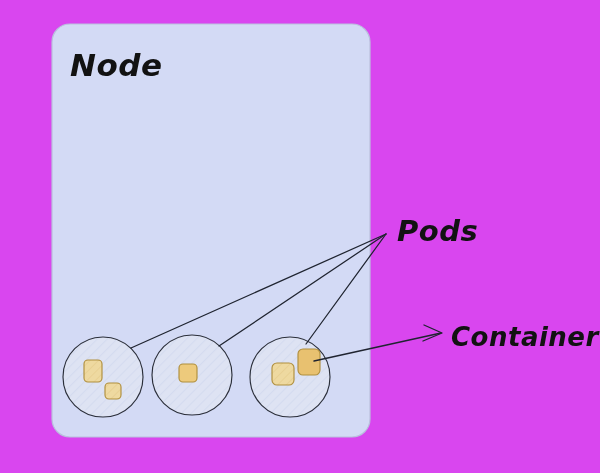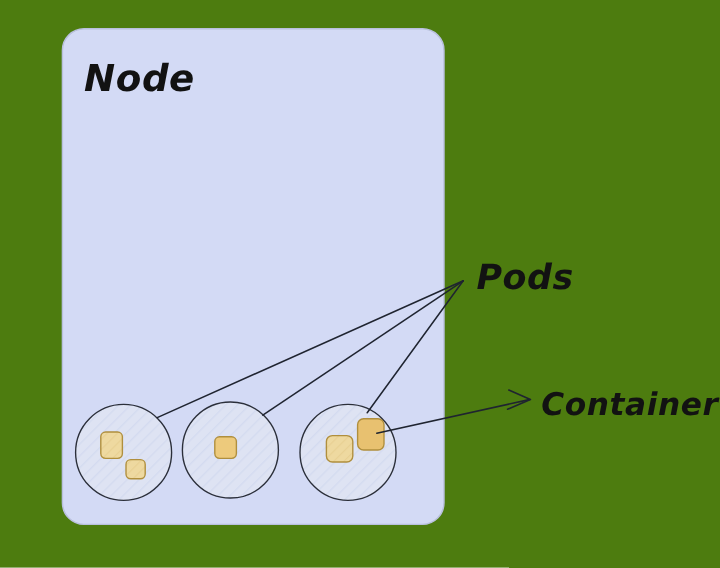--- a/index.html
+++ b/index.html
@@ -11,21 +11,21 @@
     width: 600px;
     height: 473px;
     background: #f7f8fa;
     font-family: "DejaVu Sans", sans-serif;
     overflow: hidden;
   }
   #canvas-root {
     position: relative;
     width: 600px;
     height: 473px;
-    background: #4d7c0f;
+    background: #d946ef;
   }
   #diagram-svg {
     display: block;
     width: 600px;
     height: 473px;
   }
   .hand-label {
     font-family: "DejaVu Sans", sans-serif;
     font-weight: 700;
     font-style: italic;

